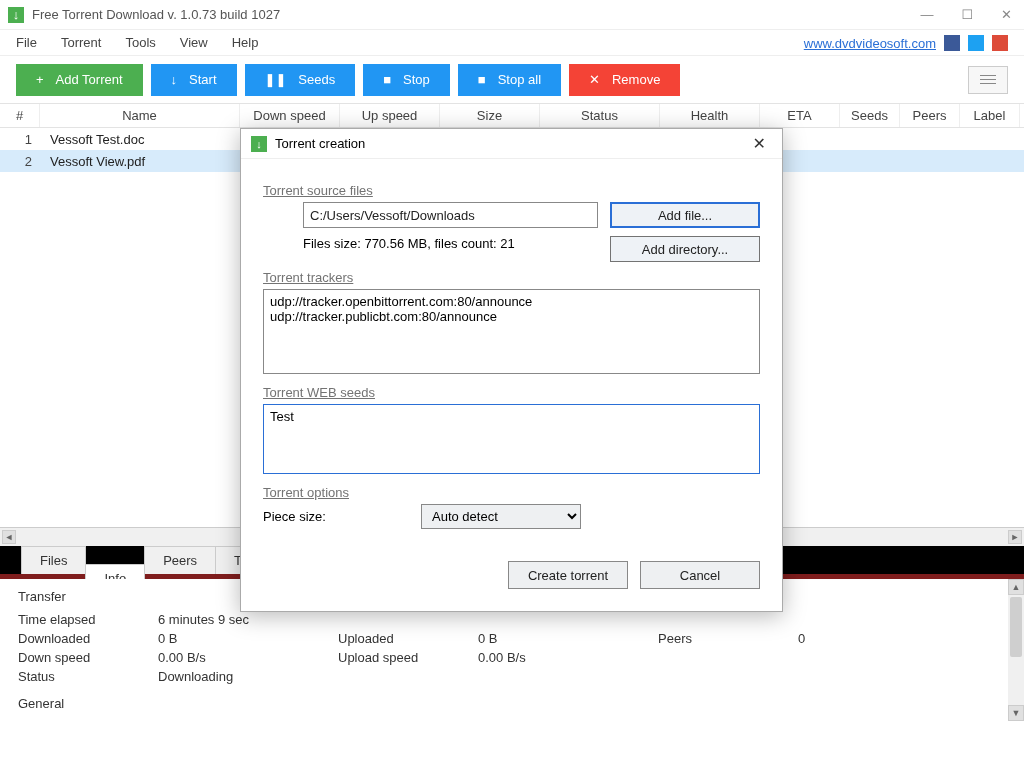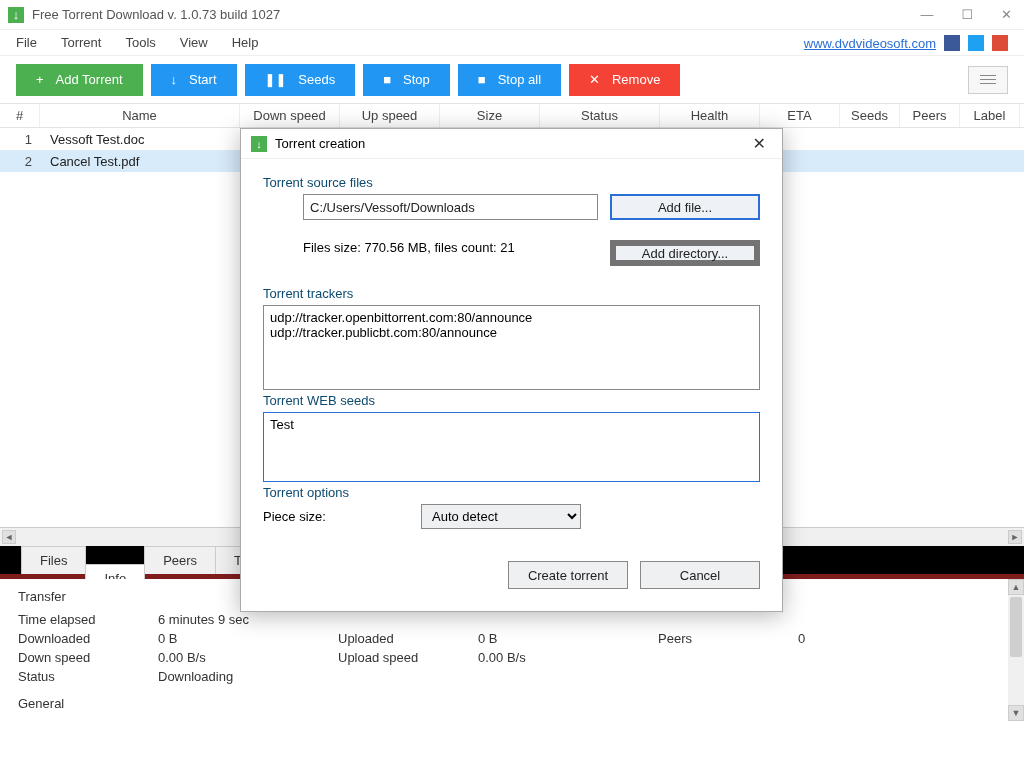--- a/index.html
+++ b/index.html
@@ -38,24 +38,24 @@
 .info-label { width: 140px; } .info-val { width: 180px; }
 .vscroll { position: absolute; right: 0; top: 0; bottom: 0; width: 16px; background: #f0f0f0; display: flex; flex-direction: column; }
 .vscroll .arrow { height: 16px; background: #e0e0e0; border: 1px solid #ccc; font-size: 9px; display: flex; align-items: center; justify-content: center; color: #666; cursor: pointer; }
 .vscroll .thumb { height: 60px; background: #cfcfcf; margin: 2px; border-radius: 2px; }
 
 .dialog { position: absolute; left: 240px; top: 128px; width: 543px; background: #fff; border: 1px solid #aaa; box-shadow: 0 4px 22px rgba(0,0,0,.28); }
 .dialog-title { height: 30px; background: #fff; display: flex; align-items: center; padding: 0 10px; border-bottom: 1px solid #eee; }
 .dialog-title .app-icon { width: 16px; height: 16px; background: #4caf50; display: flex; align-items: center; justify-content: center; color: #fff; margin-right: 8px; font-size: 11px; }
 .dialog-title .close { margin-left: auto; font-size: 16px; color: #333; cursor: pointer; padding: 2px 6px; }
 .dialog-body { padding: 16px 22px 10px; }
-.dlabel { color: #0c4a6e; margin: 0 0 4px; }
-.row { display: flex; gap: 12px; margin-bottom: 20px; padding-left: 40px; }
+.dlabel { color: #737373; margin: 8px 0 4px; text-decoration: underline; }
+.row { display: flex; gap: 12px; margin-bottom: 8px; padding-left: 40px; }
 .txt { border: 1px solid #888; padding: 4px 6px; flex: 1; background: #fff; font-size: 13px; color: #222; }
-.dbtn { width: 150px; height: 26px; border: 6px solid #737373; background: #eef2f6; color: #222; cursor: pointer; }
+.dbtn { width: 150px; height: 26px; border: 1px solid #737373; background: #eef2f6; color: #222; cursor: pointer; }
 .dbtn.sel { border: 2px solid #2a6fd6; }
 .textarea { border: 1px solid #888; width: 100%; padding: 4px 6px; font-size: 13px; resize: none; font-family: inherit; }
 .textarea.focus { border: 1px solid #2a6fd6; }
 .optrow { display: flex; align-items: center; gap: 8px; margin: 4px 0; }
 .optrow .lbl { width: 150px; } .optrow .ctrl { flex: 1; }
 select.ctrl, input.ctrl { border: 1px solid #888; padding: 3px 6px; background: #eef0f2; font-size: 13px; }
 .dialog-footer { display: flex; justify-content: flex-end; gap: 12px; padding: 18px 22px 22px; }
 .fbtn { width: 120px; height: 28px; border: 1px solid #888; background: #eef0f2; color: #222; cursor: pointer; }
 </style>
 </head>
@@ -131,21 +131,21 @@
   <div style="width:60px">Label</div>
 </div>
 
 <div class="grid-body">
   <div class="grid-row">
     <div class="num">1</div>
     <div class="name">Vessoft Test.doc</div>
   </div>
   <div class="grid-row selected">
     <div class="num">2</div>
-    <div class="name">Cancel Test.pdf</div>
+    <div class="name">Vessoft View.pdf</div>
   </div>
 </div>
 
 <div class="hscroll">
   <div class="arrow">◄</div>
   <div class="track"></div>
   <div class="arrow">►</div>
 </div>
 
 <div class="tabs">

